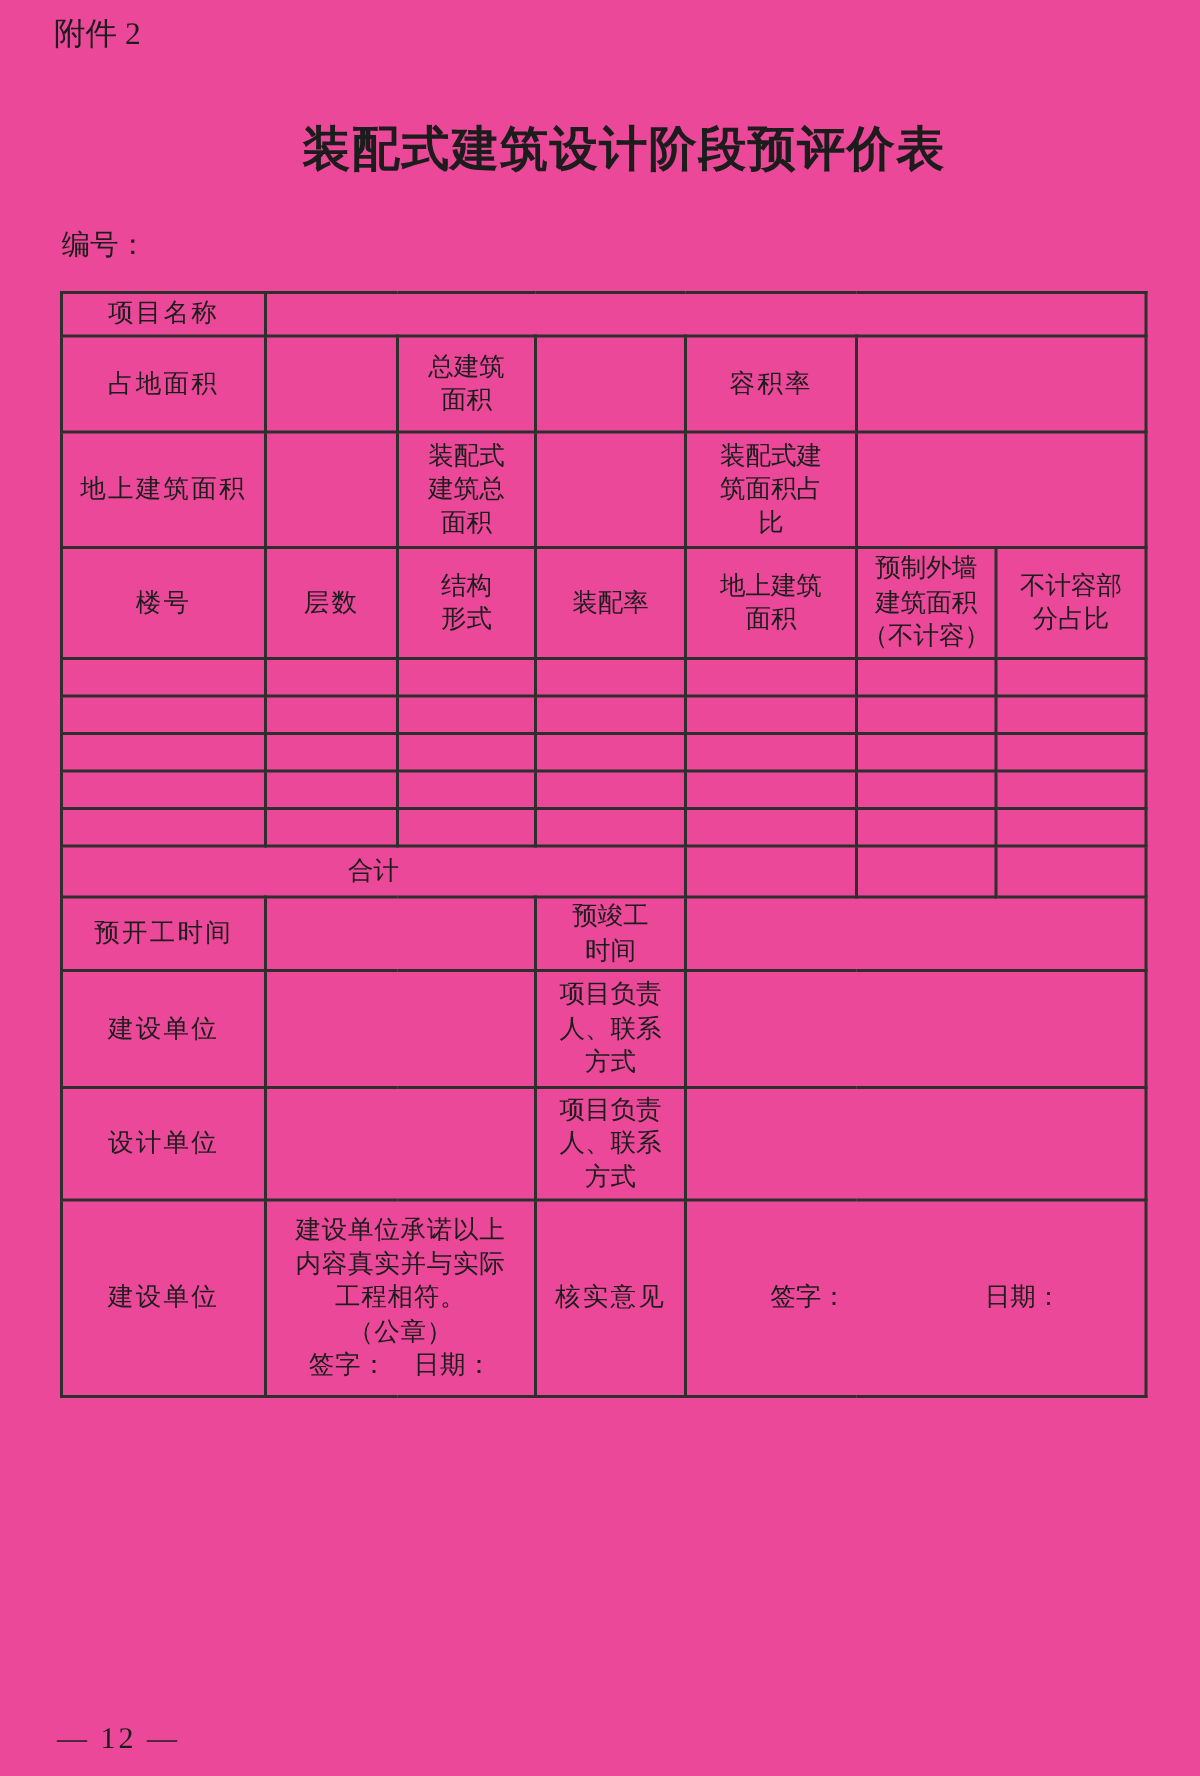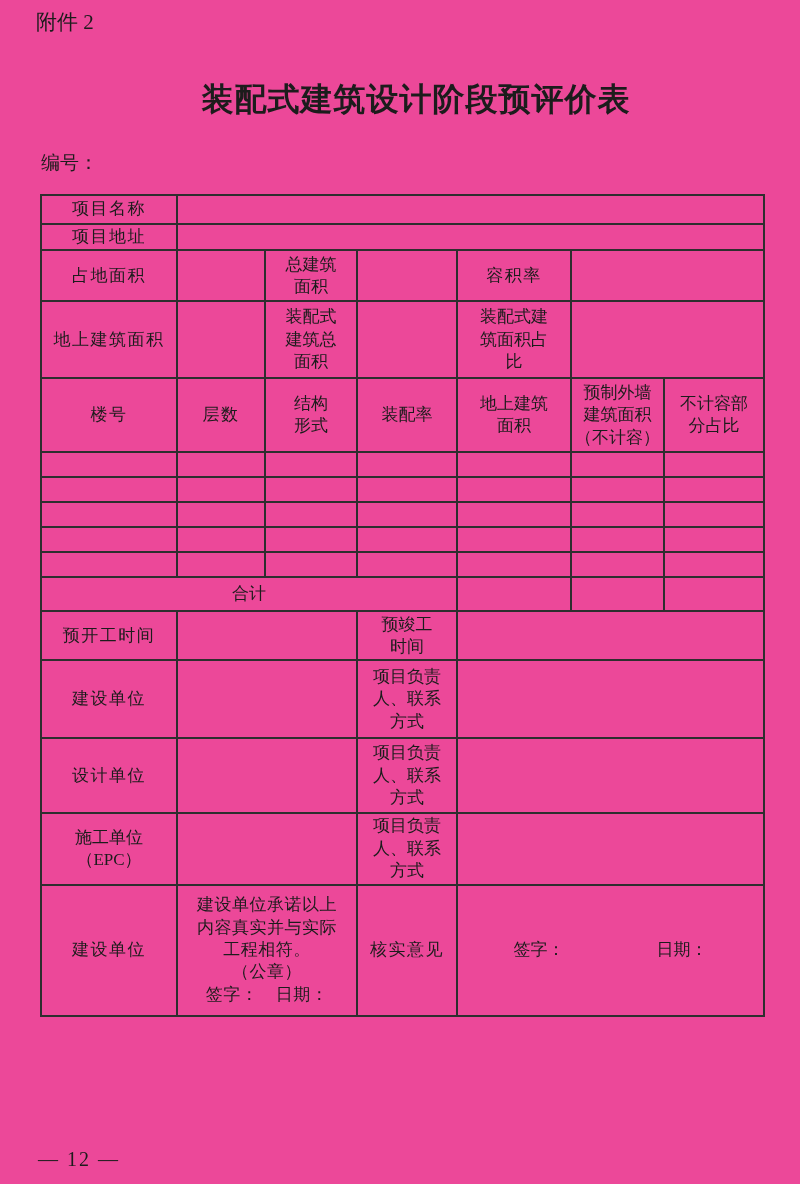--- a/index.html
+++ b/index.html
@@ -70,21 +70,21 @@
   }
   .sig-inner {
     display: flex;
     justify-content: center;
     gap: 92px;
   }
   
   tr.r1  { height: 29px; }
   tr.r2  { height: 25px; }
   tr.r3  { height: 24px; }
-  tr.r4  { height: 51px; }
+  tr.r4  { height: 64px; }
   tr.r5  { height: 77px; }
   tr.r6  { height: 31px; }
   tr.r7  { height: 74px; }
   tr.re  { height: 25px; }
   tr.r13 { height: 34px; }
   tr.r14 { height: 49px; }
   tr.r15 { height: 78px; }
   tr.r16 { height: 75px; }
   tr.r17 { height: 69px; }
   tr.r18 { height: 131px; }
@@ -117,24 +117,20 @@
       <col style="width:93px">
       <col style="width:100px">
     </colgroup>
 
     <tbody>
         <tr class="r1">
       <td class="lbl">项目名称</td>
       <td colspan="6"></td>
     </tr>
 
-    <tr class="r2">
-      <td class="lbl">项目地址</td>
-      <td colspan="6"></td>
-    </tr>
 
 
     <tr class="r4">
       <td class="lbl">占地面积</td>
       <td></td>
       <td class="tight">总建筑
 面积</td>
       <td></td>
       <td class="lbl">容积率</td>
       <td colspan="2"></td>
@@ -241,29 +237,20 @@
 
     <tr class="r16">
       <td class="lbl">设计单位</td>
       <td colspan="2"></td>
       <td class="tight">项目负责
 人、联系
 方式</td>
       <td colspan="3"></td>
     </tr>
 
-    <tr class="r17">
-      <td class="tight">施工单位
-（EPC）</td>
-      <td colspan="2"></td>
-      <td class="tight">项目负责
-人、联系
-方式</td>
-      <td colspan="3"></td>
-    </tr>
 
     <tr class="r18">
       <td class="lbl">建设单位</td>
       <td colspan="2" class="left-text">建设单位承诺以上
 内容真实并与实际
 工程相符。
 （公章）
 签字：　日期：</td>
       <td class="lbl">核实意见</td>
       <td colspan="3" class="sig-cell">

